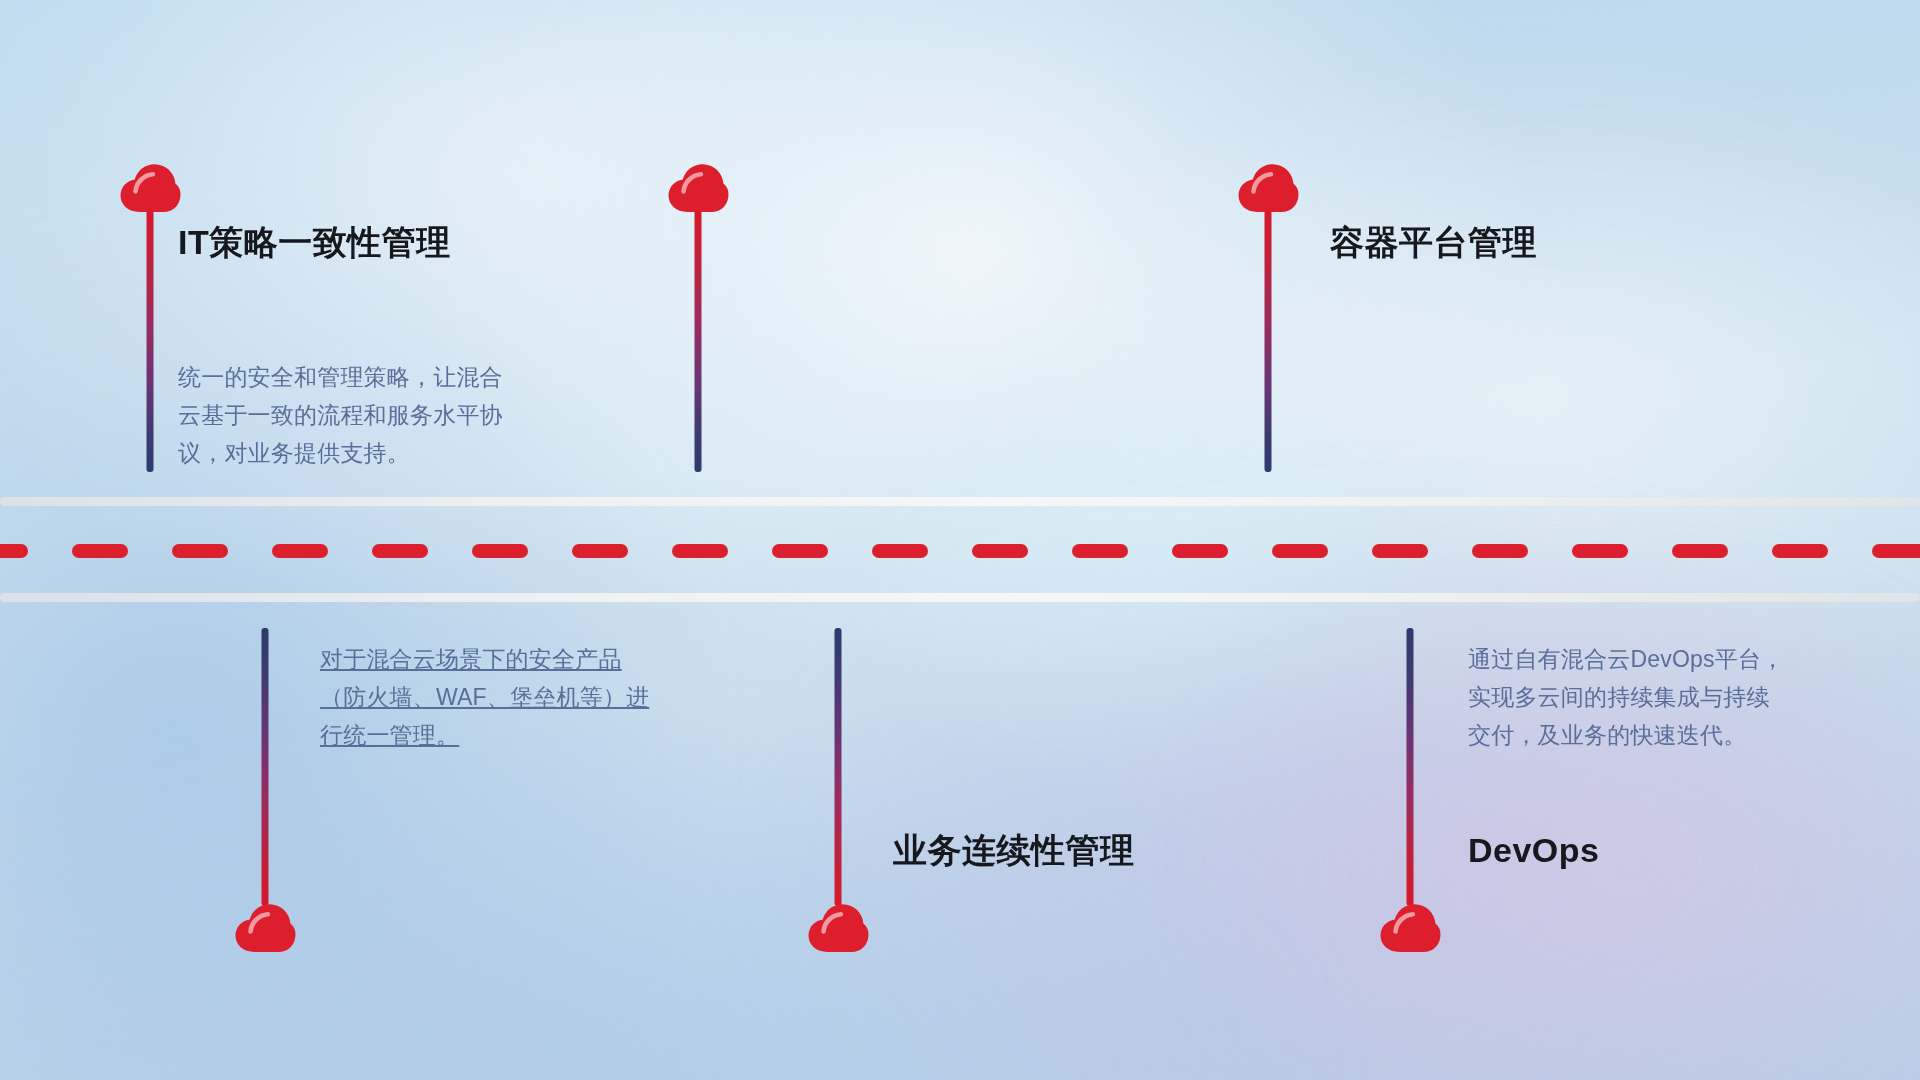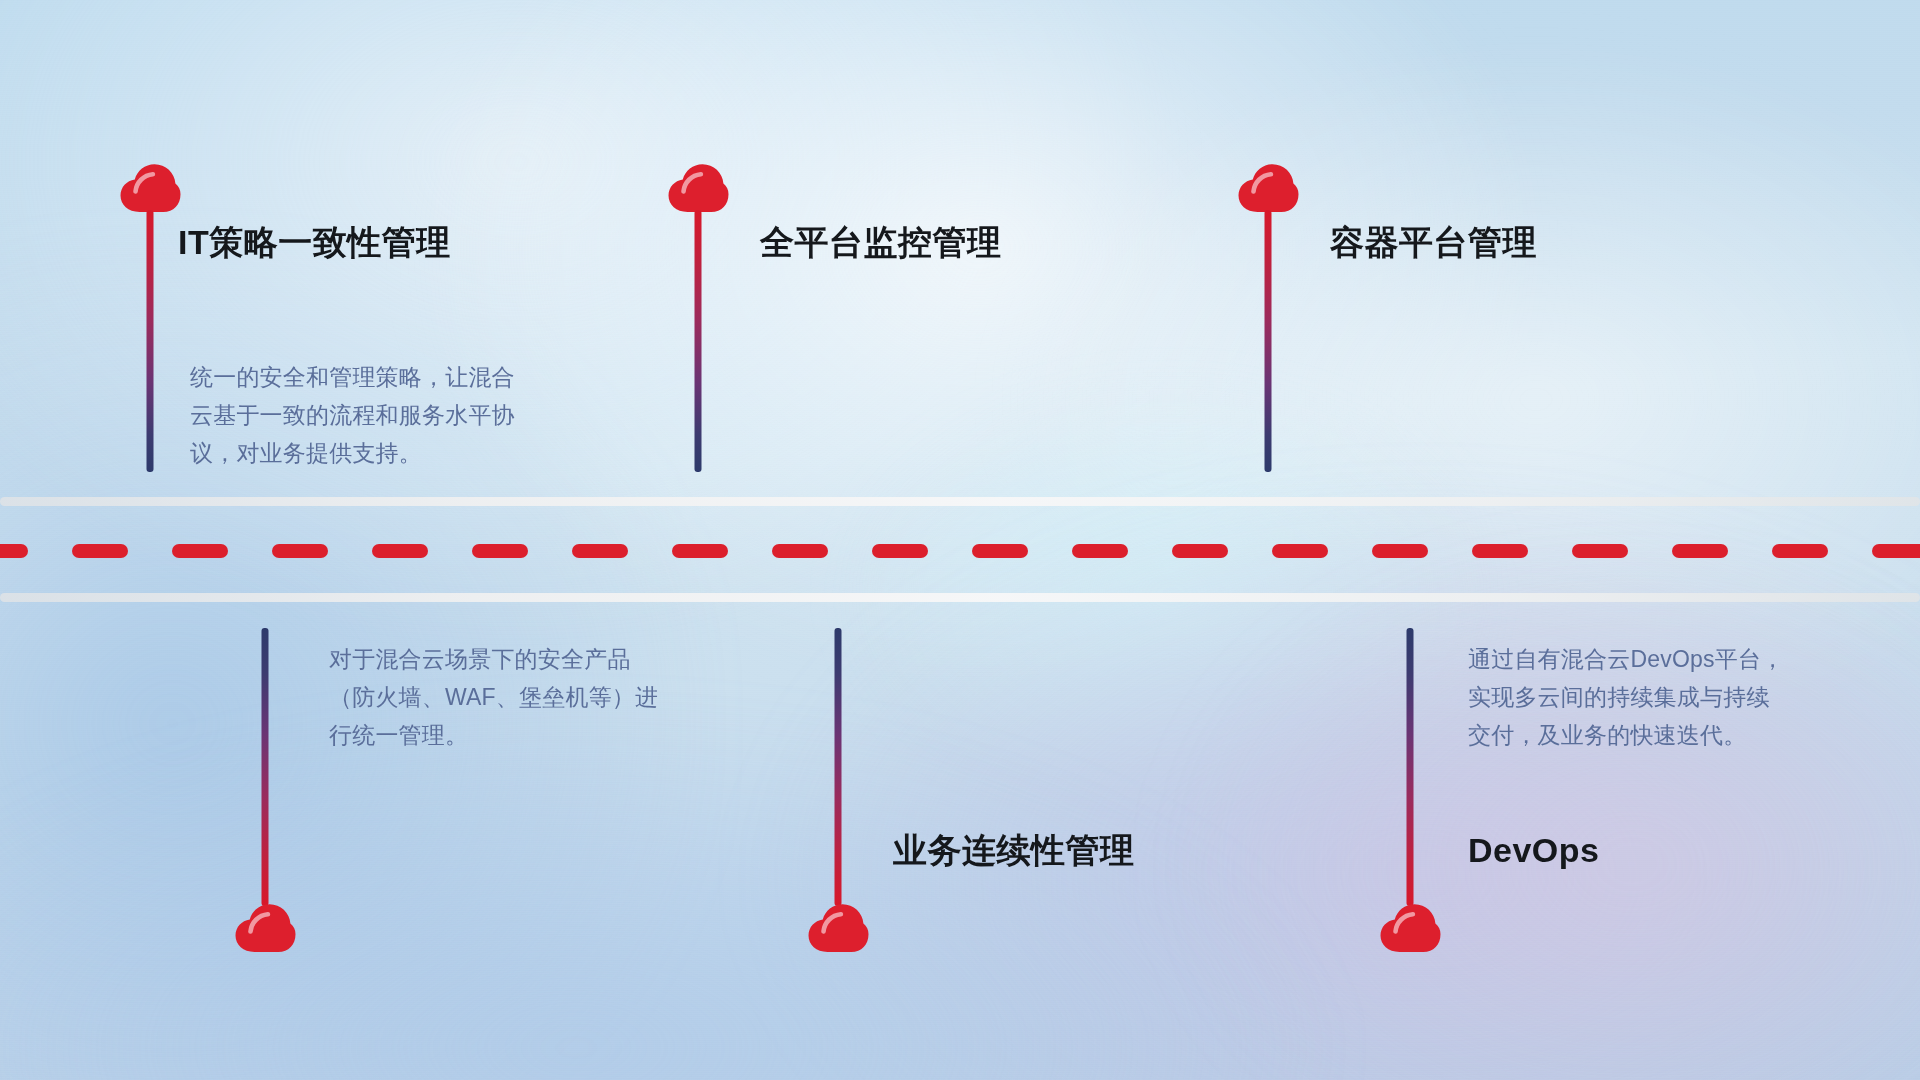--- a/index.html
+++ b/index.html
@@ -180,34 +180,33 @@
   <div class="pin" style="left:130px; top:160px; width:40px; height:310px;">
     <div class="cloud-wrap" style="top:0;">
       <svg width="62" height="54" viewBox="0 0 62 54">
         <path d="M20.5 52C9.2 52 1.5 44.8 1.5 35.6c0-8.2 6.1-14.9 14.3-16 2.2-8.9 10.2-15.3 19.7-15.3 11.1 0 20.2 8.5 20.9 19.3 3.4 2.6 5.1 6.4 5.1 10.6C61.5 44.8 54.5 52 44.2 52z" fill="#dd1f2d"></path>
         <path d="M16.5 31.5c0.8-9.2 8.2-16.4 17.4-17.2" fill="none" stroke="#f2a3ab" stroke-width="4.6" stroke-linecap="round" opacity="0.92"></path>
       </svg>
     </div>
     <div class="stem down" style="top:50px; height:262px;"></div>
   </div>
   <div class="heading" style="left:178px; top:222px;text-align:center;">IT策略一致性管理</div>
-  <div class="body-text" style="left:178px; top:358px; width:430px;margin-left:12px;">统一的安全和管理策略，让混合
+  <div class="body-text" style="left:178px; top:358px; width:430px;">统一的安全和管理策略，让混合
 云基于一致的流程和服务水平协
 议，对业务提供支持。</div>
 
   <div class="pin" style="left:678px; top:160px; width:40px; height:310px;">
     <div class="cloud-wrap" style="top:0;">
       <svg width="62" height="54" viewBox="0 0 62 54">
         <path d="M20.5 52C9.2 52 1.5 44.8 1.5 35.6c0-8.2 6.1-14.9 14.3-16 2.2-8.9 10.2-15.3 19.7-15.3 11.1 0 20.2 8.5 20.9 19.3 3.4 2.6 5.1 6.4 5.1 10.6C61.5 44.8 54.5 52 44.2 52z" fill="#dd1f2d"></path>
         <path d="M16.5 31.5c0.8-9.2 8.2-16.4 17.4-17.2" fill="none" stroke="#f2a3ab" stroke-width="4.6" stroke-linecap="round" opacity="0.92"></path>
       </svg>
     </div>
     <div class="stem down" style="top:50px; height:262px;"></div>
   </div>
-  <div class="heading" style="left:760px; top:222px;">全平台监控管理</div>
 
   <div class="pin" style="left:1248px; top:160px; width:40px; height:310px;">
     <div class="cloud-wrap" style="top:0;">
       <svg width="62" height="54" viewBox="0 0 62 54">
         <path d="M20.5 52C9.2 52 1.5 44.8 1.5 35.6c0-8.2 6.1-14.9 14.3-16 2.2-8.9 10.2-15.3 19.7-15.3 11.1 0 20.2 8.5 20.9 19.3 3.4 2.6 5.1 6.4 5.1 10.6C61.5 44.8 54.5 52 44.2 52z" fill="#dd1f2d"></path>
         <path d="M16.5 31.5c0.8-9.2 8.2-16.4 17.4-17.2" fill="none" stroke="#f2a3ab" stroke-width="4.6" stroke-linecap="round" opacity="0.92"></path>
       </svg>
     </div>
     <div class="stem down" style="top:50px; height:262px;"></div>
   </div>
@@ -242,21 +241,21 @@
 
   <div class="pin" style="left:245px; top:628px; width:40px; height:330px;">
     <div class="stem up" style="top:0; height:278px;"></div>
     <div class="cloud-wrap" style="top:272px;">
       <svg width="62" height="54" viewBox="0 0 62 54">
         <path d="M20.5 52C9.2 52 1.5 44.8 1.5 35.6c0-8.2 6.1-14.9 14.3-16 2.2-8.9 10.2-15.3 19.7-15.3 11.1 0 20.2 8.5 20.9 19.3 3.4 2.6 5.1 6.4 5.1 10.6C61.5 44.8 54.5 52 44.2 52z" fill="#dd1f2d"></path>
         <path d="M16.5 31.5c0.8-9.2 8.2-16.4 17.4-17.2" fill="none" stroke="#f2a3ab" stroke-width="4.6" stroke-linecap="round" opacity="0.92"></path>
       </svg>
     </div>
   </div>
-  <div class="body-text" style="left:329px; top:640px; width:440px;">对于混合云场景下的安全产品
+  <div class="body-text" style="left:320px; top:640px; width:440px;text-decoration:underline;">对于混合云场景下的安全产品
 （防火墙、WAF、堡垒机等）进
 行统一管理。</div>
 
   <div class="pin" style="left:818px; top:628px; width:40px; height:330px;">
     <div class="stem up" style="top:0; height:278px;"></div>
     <div class="cloud-wrap" style="top:272px;">
       <svg width="62" height="54" viewBox="0 0 62 54">
         <path d="M20.5 52C9.2 52 1.5 44.8 1.5 35.6c0-8.2 6.1-14.9 14.3-16 2.2-8.9 10.2-15.3 19.7-15.3 11.1 0 20.2 8.5 20.9 19.3 3.4 2.6 5.1 6.4 5.1 10.6C61.5 44.8 54.5 52 44.2 52z" fill="#dd1f2d"></path>
         <path d="M16.5 31.5c0.8-9.2 8.2-16.4 17.4-17.2" fill="none" stroke="#f2a3ab" stroke-width="4.6" stroke-linecap="round" opacity="0.92"></path>
       </svg>

